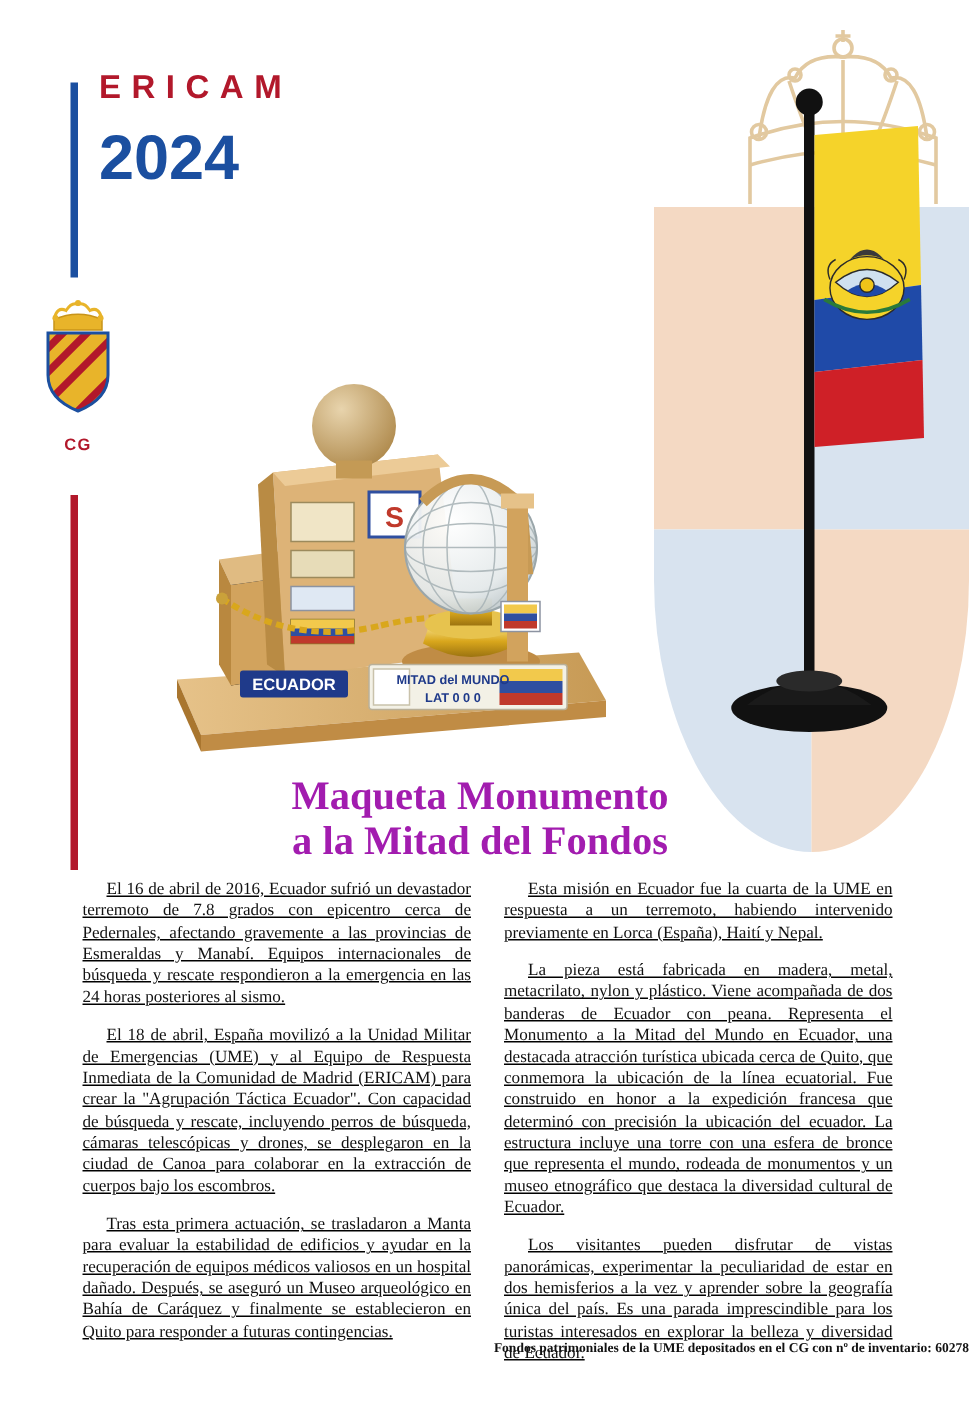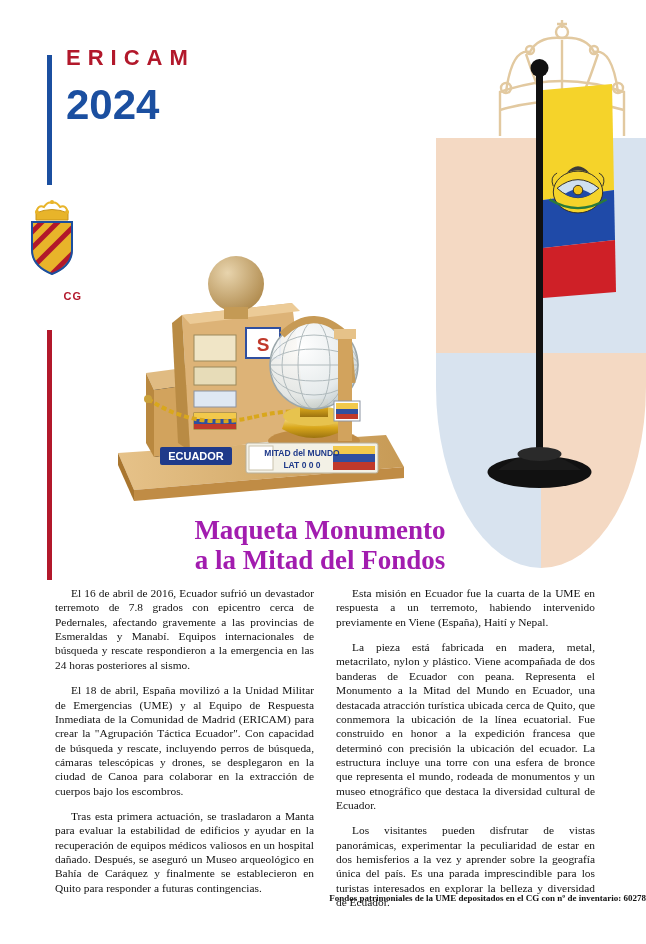--- a/index.html
+++ b/index.html
@@ -53,21 +53,21 @@
   .hdr .l3{
     font-family:"Liberation Sans", sans-serif;
     font-weight:bold;font-size:42px;letter-spacing:0px;color:#1b4fa0;
     line-height:0.95;margin-top:14px;
   }
 
   
   .cg-wrap{position:absolute;left:22px;top:200px;width:60px;text-align:center;z-index:6;}
   .cg-label{
     font-family:"Liberation Sans", sans-serif;
-    font-size:11px;font-weight:bold;color:#b2182b;margin-top:4px;letter-spacing:1px;text-align:right;
+    font-size:11px;font-weight:bold;color:#b2182b;margin-top:4px;letter-spacing:1px;
   }
 
   
   .photo{
     position:absolute;left:86px;top:185px;width:330px;height:325px;z-index:4;
   }
   
   .flag-wrap{position:absolute;left:440px;top:40px;width:190px;height:470px;z-index:4;}
 
   
@@ -75,21 +75,21 @@
     position:absolute;left:160px;top:515px;width:320px;
     text-align:center;
     font-family:"Liberation Serif", serif;
     font-weight:bold;font-size:27px;line-height:1.12;color:#a21caf;
     z-index:6;
   }
 
   
   .cols{
     position:absolute;left:55px;top:586px;width:540px;
-    display:flex;gap:22px;z-index:6;
+    display:flex;gap:22px;z-index:6;text-decoration:underline;
   }
   .col{width:259px;}
   .col p{
     margin:0 0 11px 0;
     font-family:"Liberation Serif", serif;
     font-size:11.4px;line-height:1.26;color:#111;
     text-align:justify;text-indent:16px;
   }
   .footer{
     position:absolute;left:0;right:0;top:893px;text-align:right;
@@ -290,19 +290,19 @@
   <div>a la Mitad del Fondos</div>
 </div>
 
 <div class="cols">
   <div class="col">
     <p>El 16 de abril de 2016, Ecuador sufrió un devastador terremoto de 7.8 grados con epicentro cerca de Pedernales, afectando gravemente a las provincias de Esmeraldas y Manabí. Equipos internacionales de búsqueda y rescate respondieron a la emergencia en las 24 horas posteriores al sismo.</p>
     <p>El 18 de abril, España movilizó a la Unidad Militar de Emergencias (UME) y al Equipo de Respuesta Inmediata de la Comunidad de Madrid (ERICAM) para crear la "Agrupación Táctica Ecuador". Con capacidad de búsqueda y rescate, incluyendo perros de búsqueda, cámaras telescópicas y drones, se desplegaron en la ciudad de Canoa para colaborar en la extracción de cuerpos bajo los escombros.</p>
     <p>Tras esta primera actuación, se trasladaron a Manta para evaluar la estabilidad de edificios y ayudar en la recuperación de equipos médicos valiosos en un hospital dañado. Después, se aseguró un Museo arqueológico en Bahía de Caráquez y finalmente se establecieron en Quito para responder a futuras contingencias.</p>
   </div>
   <div class="col">
-    <p>Esta misión en Ecuador fue la cuarta de la UME en respuesta a un terremoto, habiendo intervenido previamente en Viene (España), Haití y Nepal.</p>
+    <p>Esta misión en Ecuador fue la cuarta de la UME en respuesta a un terremoto, habiendo intervenido previamente en Lorca (España), Haití y Nepal.</p>
     <p>La pieza está fabricada en madera, metal, metacrilato, nylon y plástico. Viene acompañada de dos banderas de Ecuador con peana. Representa el Monumento a la Mitad del Mundo en Ecuador, una destacada atracción turística ubicada cerca de Quito, que conmemora la ubicación de la línea ecuatorial. Fue construido en honor a la expedición francesa que determinó con precisión la ubicación del ecuador. La estructura incluye una torre con una esfera de bronce que representa el mundo, rodeada de monumentos y un museo etnográfico que destaca la diversidad cultural de Ecuador.</p>
     <p>Los visitantes pueden disfrutar de vistas panorámicas, experimentar la peculiaridad de estar en dos hemisferios a la vez y aprender sobre la geografía única del país. Es una parada imprescindible para los turistas interesados en explorar la belleza y diversidad de Ecuador.</p>
   </div>
 </div>
 
 <div class="footer">Fondos patrimoniales de la UME depositados en el CG con nº de inventario: 60278</div>
 
 </body></html>

